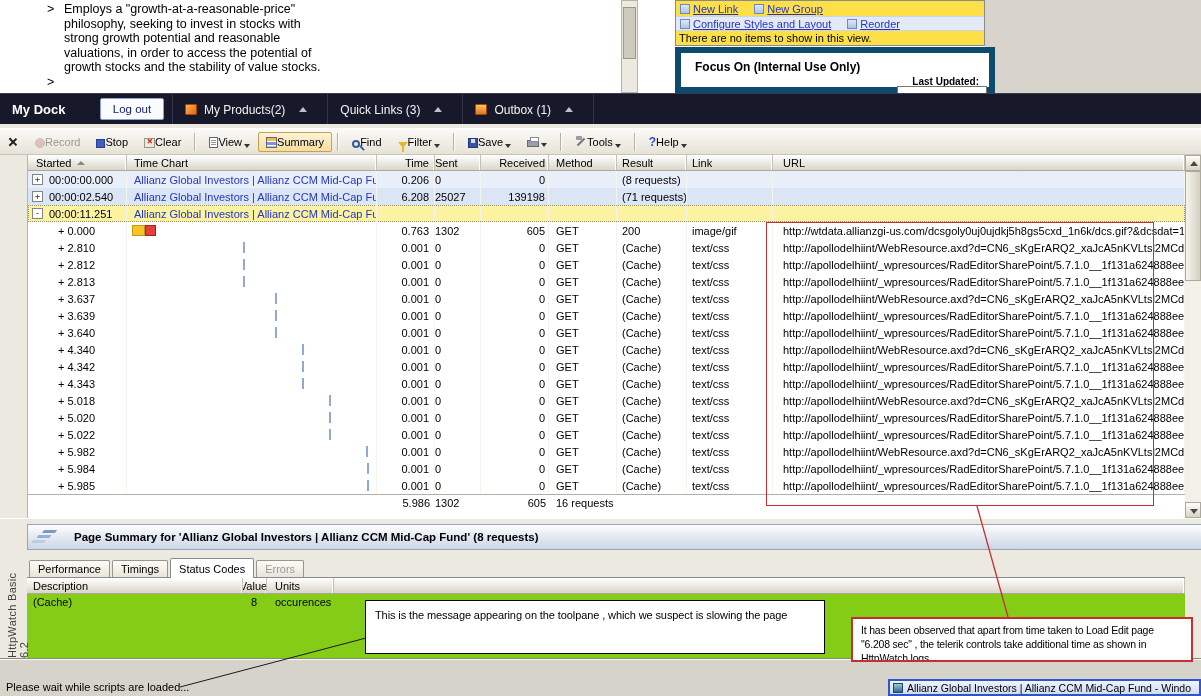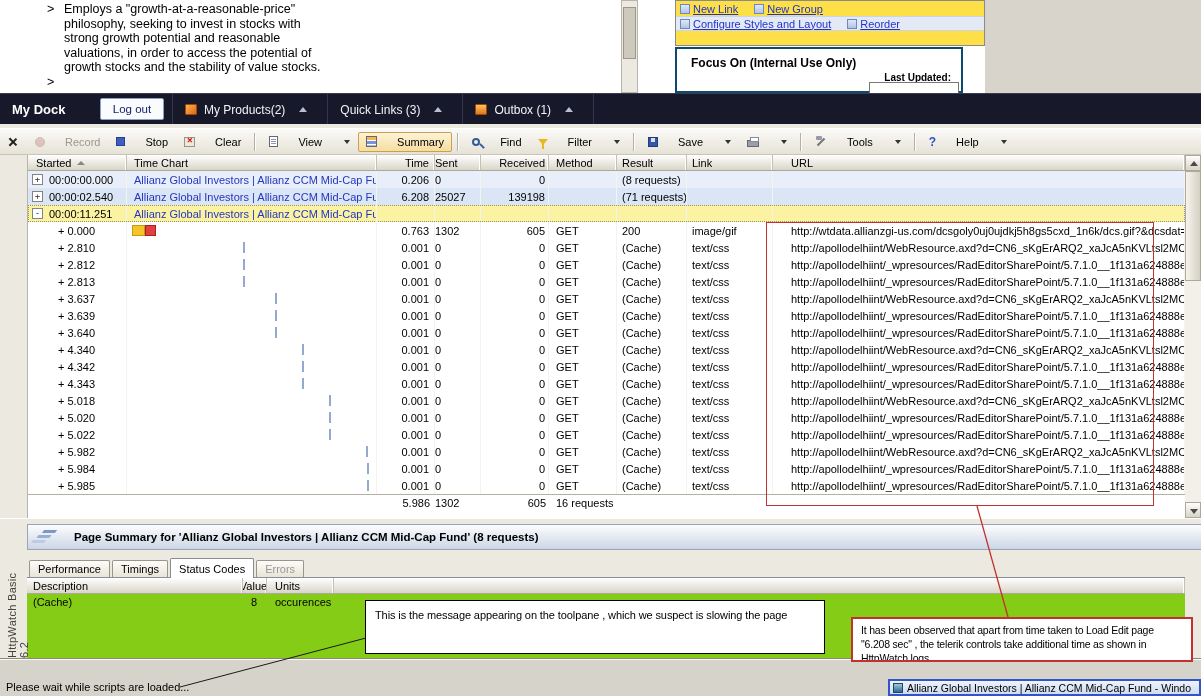--- a/index.html
+++ b/index.html
@@ -15,21 +15,21 @@
   #mini-scroll{position:absolute;left:621px;top:0;width:17px;height:93px;background:#ece9e0;border:1px solid #b8b4a8}
   .mini-thumb{position:absolute;left:1px;top:6px;width:13px;height:52px;background:#cdc9bd;border:1px solid #9a968a}
 
   #webpart-box{position:absolute;left:675px;top:0;width:310px;height:46px;background:#fde047;border:1px solid #8a8a8a;font-size:11px}
   .wp-row1{display:flex;gap:16px;height:15px;align-items:center;padding:1px 4px}
   .wp-row2{display:flex;gap:16px;height:15px;align-items:center;padding:1px 4px;background:#e3eaf6;border-top:1px solid #ccd5e6;border-bottom:1px solid #ccd5e6}
   .wp-empty{padding:1px 3px}
   .wp-link{display:inline-flex;align-items:center;gap:3px;color:#2233cc;text-decoration:underline;white-space:nowrap;cursor:pointer}
   .wp-ic{width:10px;height:10px;background:linear-gradient(#dfe8fa,#b0c3e6);border:1px solid #7088b8;flex:none}
 
-  #focus-box{position:absolute;left:675px;top:47px;width:288px;height:46px;background:#fff;border:2px solid #0c4a6e}
+  #focus-box{position:absolute;left:675px;top:47px;width:320px;height:46px;background:#fff;border:6px solid #0c4a6e}
   .focus-title{padding:7px 0 0 14px;font-size:12px;font-weight:bold}
   .last-updated{position:absolute;right:10px;top:23px;font-size:10px;font-weight:bold}
   .focus-input{position:absolute;right:2px;top:33px;width:90px;height:12px;border:1px solid #777;background:#fff}
 
   
   #dock{position:absolute;left:0;top:93px;width:1201px;height:31px;background:#18182b;border-top:1px solid #3a3a52}
   #dock-brand{position:absolute;left:12px;top:8px;color:#fff;font-weight:bold;font-size:13px}
   #logout{position:absolute;left:100px;top:4px;width:64px;height:22px;background:#fafbfd;border:1px solid #8aa0c8;border-radius:2px;font-size:11.5px;color:#15246e;text-align:center;cursor:pointer;font-family:inherit}
   #dock-tabs{position:absolute;left:172px;top:0;height:31px;display:flex;align-items:flex-end}
   .dock-sep{width:1px;height:31px;background:#34344e;flex:none}
@@ -40,21 +40,21 @@
   .dock-arrow{width:0;height:0;border-left:4px solid transparent;border-right:4px solid transparent;border-bottom:5px solid #b8c0d8;margin-left:14px}
 
   
   #hw{position:absolute;left:0;top:124px;width:1201px;height:534px;background:#ece9e0}
   #hw-toolbar{position:absolute;left:0;top:4px;width:1201px;height:27px;display:flex;align-items:center;
               background:linear-gradient(#fbfaf7,#e6e2d6);border-top:1px solid #fff;border-bottom:1px solid #c8c4b6}
   #hw-close{position:relative;width:14px;height:14px;margin:0 7px 0 6px;cursor:pointer}
   #hw-close::before,#hw-close::after{content:"";position:absolute;left:6px;top:2px;width:1.6px;height:10px;background:#222}
   #hw-close::before{transform:rotate(45deg)}#hw-close::after{transform:rotate(-45deg)}
   #tb-items{display:flex;align-items:center;height:100%}
-  .tb-btn{display:flex;align-items:center;gap:20px;padding:3px 7px;font-size:11px;border:1px solid transparent;border-radius:2px;cursor:pointer;white-space:nowrap}
+  .tb-btn{display:flex;align-items:flex-end;gap:0;padding:3px 7px;font-size:11px;border:1px solid transparent;border-radius:2px;cursor:pointer;white-space:nowrap}
   .tb-btn.active{background:linear-gradient(#fdf3d8,#f6dda0);border-color:#c8a050}
   .tb-btn.disabled{color:#9a978c}
   .tb-btn.disabled .icon{opacity:.45}
   .tb-arrow{width:0;height:0;border-left:3px solid transparent;border-right:3px solid transparent;border-top:4px solid #333;margin-left:2px}
   .tb-sep{width:2px;height:18px;border-left:1px solid #b4b0a4;border-right:1px solid #fdfcf8;margin:0 5px;flex:none}
 
   .icon{position:relative;display:inline-block;flex:none}
   .i-record{width:10px;height:10px;border-radius:50%;background:#c98f8f;border:1px solid #a87878}
   .i-stop{width:9px;height:9px;background:#3f5fc0;border:1px solid #2a3f90}
   .i-clear{width:11px;height:10px;background:#efe7d8;border:1px solid #999488}
@@ -84,21 +84,21 @@
   .c{flex:none;height:100%;display:flex;align-items:center;overflow:hidden;white-space:nowrap}
   .grid-row .c{border-right:1px solid #f4f3ec}
   .c-started{width:99px}
   .c-chart{width:250px;position:relative;padding-left:7px}
   .c-time{width:58px;justify-content:flex-end;padding-right:5px}
   .c-sent{width:46px;justify-content:flex-start;padding-right:14px}
   .c-recv{width:68px;justify-content:flex-end;padding-right:3px}
   .c-method{width:68px;padding-left:7px}
   .c-result{width:70px;padding-left:5px}
   .c-type{width:86px;padding-left:5px}
-  .c-url{flex:1;padding-left:18px}
+  .c-url{flex:1;padding-left:10px}
   .page-row{background:#e8effa;cursor:pointer}
   #grid-body .page-row:nth-child(2){background:#dae5f5}
   .page-row.selected{background:#fbf3a1;outline:1px dotted #9a9260;outline-offset:-1px}
   .page-title{color:#2436c0}
   .req-row{background:#fff;cursor:pointer}
   .req-started{padding-left:30px}
   .expand-box{display:inline-flex;align-items:center;justify-content:center;width:11px;height:11px;border:1px solid #848484;background:#fff;font:9px/9px "DejaVu Sans Mono",monospace;color:#333;margin:0 6px 0 4px;flex:none;cursor:pointer}
   .tick{position:absolute;top:3px;width:2px;height:11px;background:#93a9cf}
   .blk{position:absolute;top:3px;height:11px}
   .blk-gold{left:5px;width:13px;background:#f5c428;border:1px solid #c89a10}
@@ -187,20 +187,21 @@
     <div class="wp-row2">
         <span class="wp-link">
           <span class="wp-ic"></span>
           <span class="wp-link-text">Configure Styles and Layout</span>
         </span>
         <span class="wp-link">
           <span class="wp-ic"></span>
           <span class="wp-link-text">Reorder</span>
         </span>
       </div>
+    <div class="wp-empty">There are no items to show in this view.</div>
   </div>
   <div id="focus-box">
     <div class="focus-title">Focus On (Internal Use Only)</div>
     <div class="last-updated">Last Updated:</div>
     <div class="focus-input"></div>
   </div>
 </div>
 
 <div id="dock">
   <span id="dock-brand">My Dock</span>

